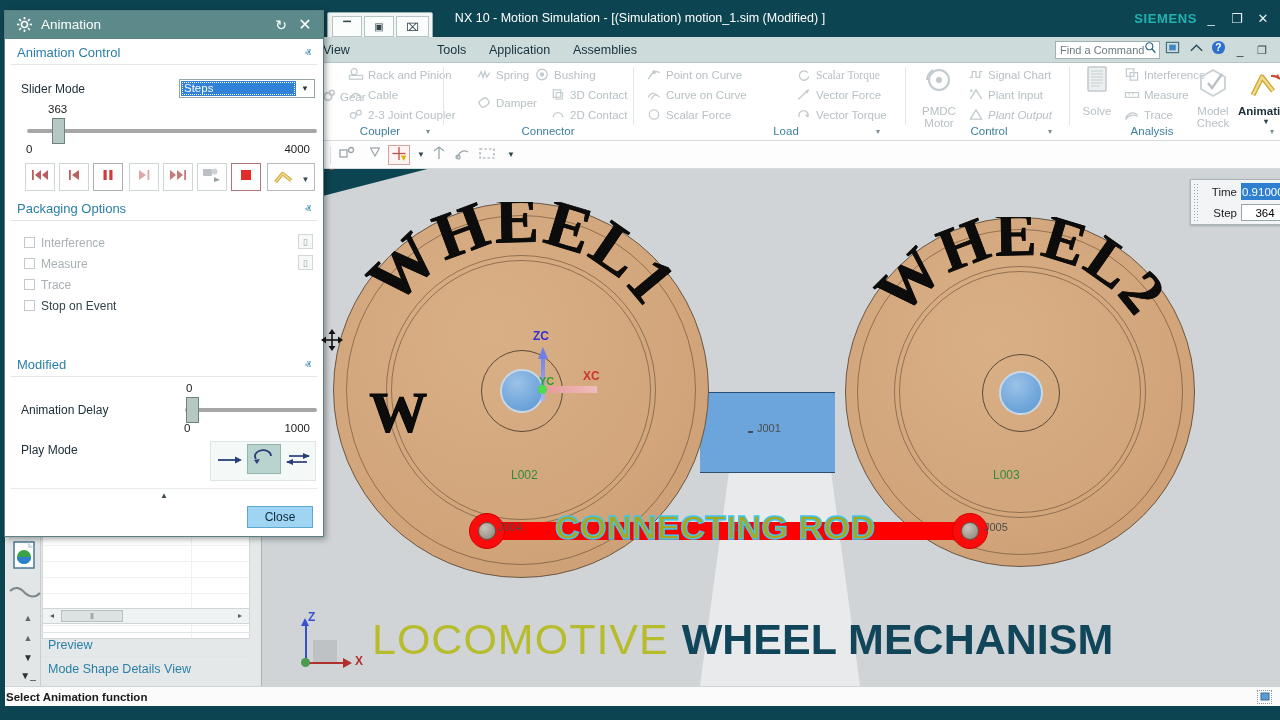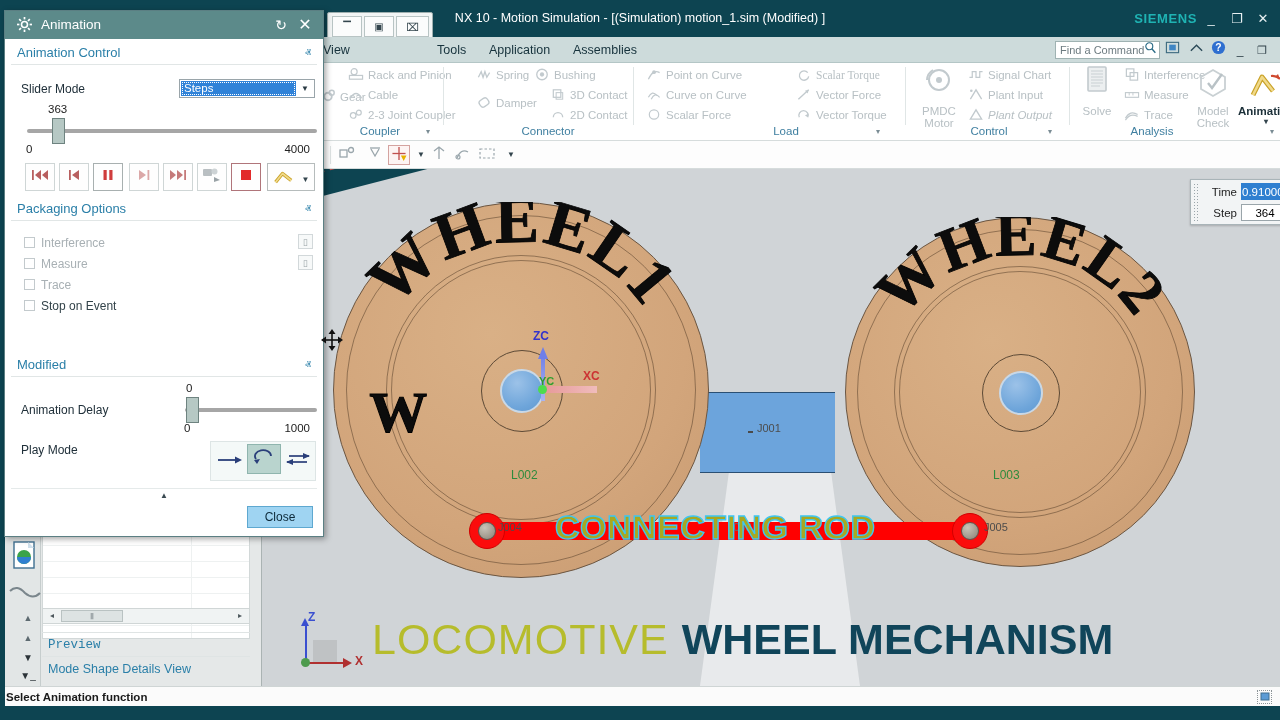--- a/index.html
+++ b/index.html
@@ -669,21 +669,21 @@
           <div class="hr" style="top:93px;"></div>
         <div class="vr" style="left:148px;"></div>
       </div>
 
       <div class="sbar" style="left:42px;top:80px;width:208px;">
         <div class="sbarrow" style="left:2px;">◂</div>
         <div class="sbthumb">⦀</div>
         <div class="sbarrow" style="right:2px;">▸</div>
       </div>
 
-      <div class="bl-row" style="top:104px;font-family:Liberation Mono, monospace;">
+      <div class="bl-row" style="top:104px;">
         <div class="t">Preview</div>
         <div class="c">ⱟ</div>
       </div>
       <div class="bl-row" style="top:128px;">
         <div class="t">Mode Shape Details View</div>
         <div class="c">ⱟ</div>
       </div>
     </div>
 
     <div class="statusbar">

